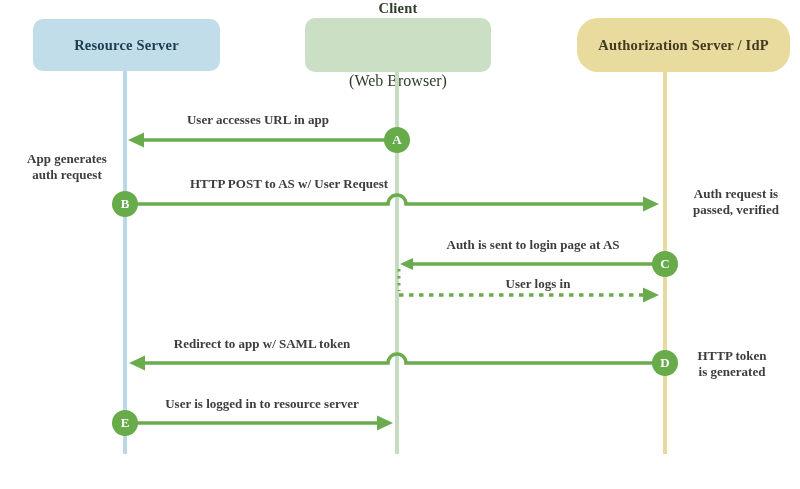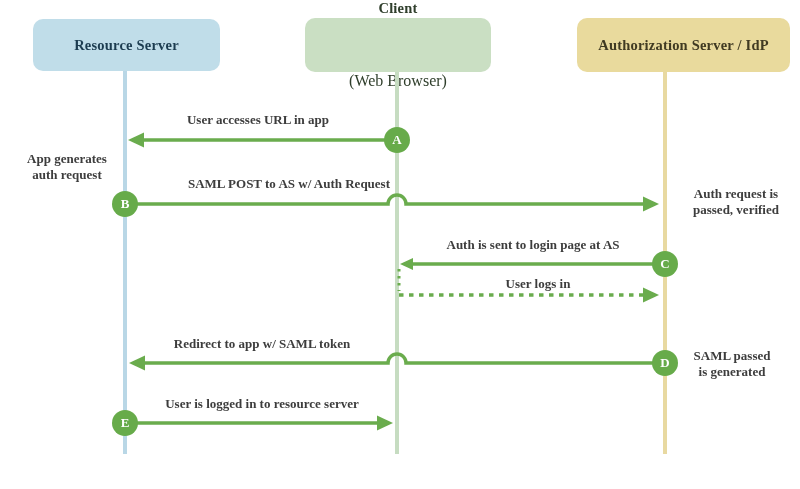--- a/index.html
+++ b/index.html
@@ -9,21 +9,21 @@
   }
 
   
   .box { position:absolute; border-radius:10px; display:flex; flex-direction:column;
          align-items:center; justify-content:center; text-align:center; }
   .box-resource { left:33px;  top:19px; width:187px; height:52px;
                   background:var(--resource-fill,#c0dde9); color:var(--resource-text,#1c3c50); }
   .box-client   { left:305px; top:18px; width:186px; height:54px;
                   background:var(--client-fill,#cadfc3); color:var(--client-text,#2f3e2b);gap:36px; }
   .box-auth     { left:577px; top:18px; width:213px; height:54px;
-                  background:var(--auth-fill,#e9da9d); color:var(--auth-text,#403a22); }
+                  background:var(--auth-fill,#e9da9d); color:var(--auth-text,#403a22);border-radius:21px; }
   .box-title    { font-weight:bold; font-size:14.5px; letter-spacing:.2px; }
   .box-subtitle { font-size:16px; margin-top:19px; }
 
   
   .lifeline { position:absolute; width:4px; }
   .lifeline-resource { left:123px; top:71px; height:392px; background:var(--resource-line,#b9d7e6); }
   .lifeline-client   { left:395px; top:72px; height:391px; background:var(--client-line,#c6dcc1); }
   .lifeline-auth     { left:663px; top:72px; height:391px; background:var(--auth-line,#e8d9a1); }
 
   
@@ -99,31 +99,31 @@
     <polygon class="head" points="659,295 643,287.5 643,302.5"></polygon>
 
     <path class="arr" d="M665,363 H406 A9,9 0 0 0 388,363 H143"></path>
     <polygon class="head" points="129,363 145,355.5 145,370.5"></polygon>
 
     <path class="arr" d="M125,423 H378"></path>
     <polygon class="head" points="393,423 377,415.5 377,430.5"></polygon>
   </svg>
 
   <div class="msg msg-a">User accesses URL in app</div>
-  <div class="msg msg-b">SAML POST to AS w/ Auth Request</div>
+  <div class="msg msg-b">HTTP POST to AS w/ User Request</div>
   <div class="msg msg-c">Auth is sent to login page at AS</div>
   <div class="msg msg-login">User logs in</div>
   <div class="msg msg-d">Redirect to app w/ SAML token</div>
   <div class="msg msg-e">User is logged in to resource server</div>
 
   <div class="note note-left-b">App generates
 auth request</div>
   <div class="note note-right-b">Auth request is
 passed, verified</div>
-  <div class="note note-right-d">SAML passed
+  <div class="note note-right-d">HTTP token
 is generated</div>
 
   <div class="marker marker-a">
     <span>A</span>
   </div>
   <div class="marker marker-b">
     <span>B</span>
   </div>
   <div class="marker marker-c">
     <span>C</span>

